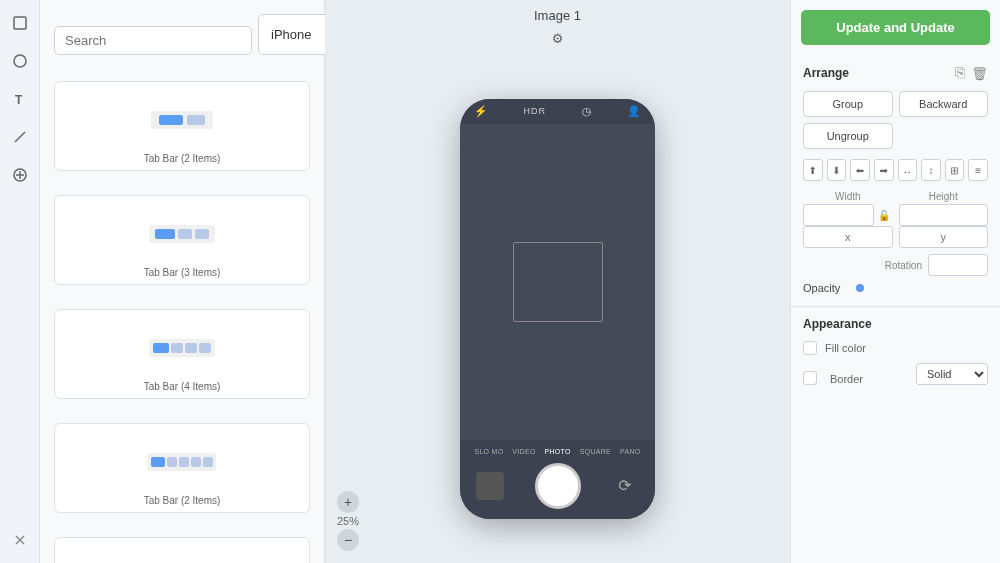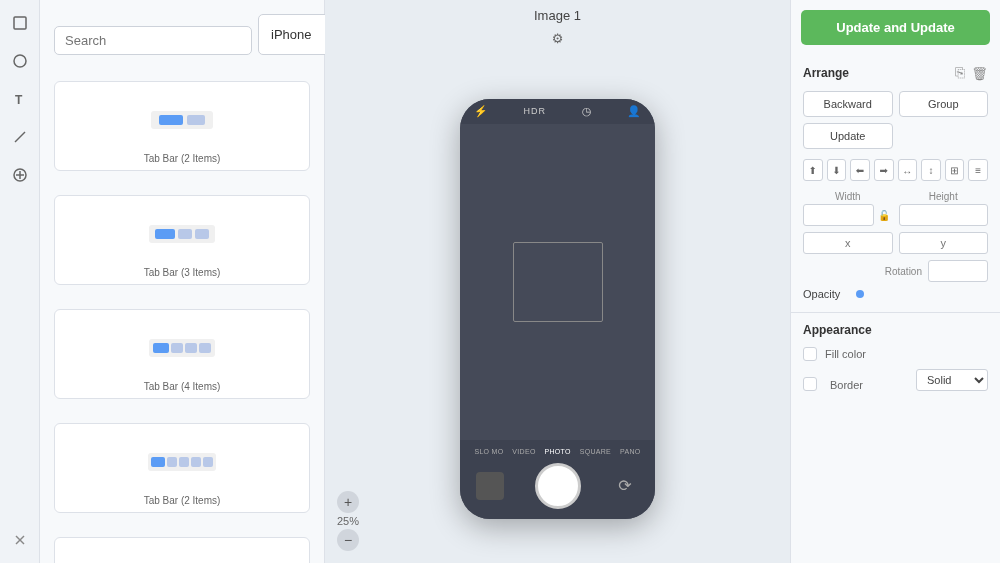--- a/index.html
+++ b/index.html
@@ -356,21 +356,21 @@
       display: flex;
       align-items: center;
       justify-content: center;
       font-size: 10px;
       color: #666;
     }
 
     .dimension-row {
       display: flex;
       gap: 6px;
-      margin-bottom: 6px;
+      margin-bottom: 0;
       align-items: center;
     }
     .dim-group {
       flex: 1;
       display: flex;
       flex-direction: column;
       gap: 2px;
     }
     .dim-label {
       font-size: 10px;
@@ -657,23 +657,23 @@
   <div class="right-section">
     <div class="section-header">
       <span class="section-title">Arrange</span>
       <div class="section-icons">
         <button class="section-icon-btn">⎘</button>
         <button class="section-icon-btn">🗑</button>
       </div>
     </div>
 
     <div class="arrange-buttons">
+      <button class="arrange-btn">Group</button>
       <button class="arrange-btn">Backward</button>
-      <button class="arrange-btn">Group</button>
-      <button class="arrange-btn">Update</button>
+      <button class="arrange-btn">Ungroup</button>
     </div>
 
     <div class="align-row">
       <button class="align-btn">⬆</button>
       <button class="align-btn">⬇</button>
       <button class="align-btn">⬅</button>
       <button class="align-btn">➡</button>
       <button class="align-btn">↔</button>
       <button class="align-btn">↕</button>
       <button class="align-btn">⊞</button>

